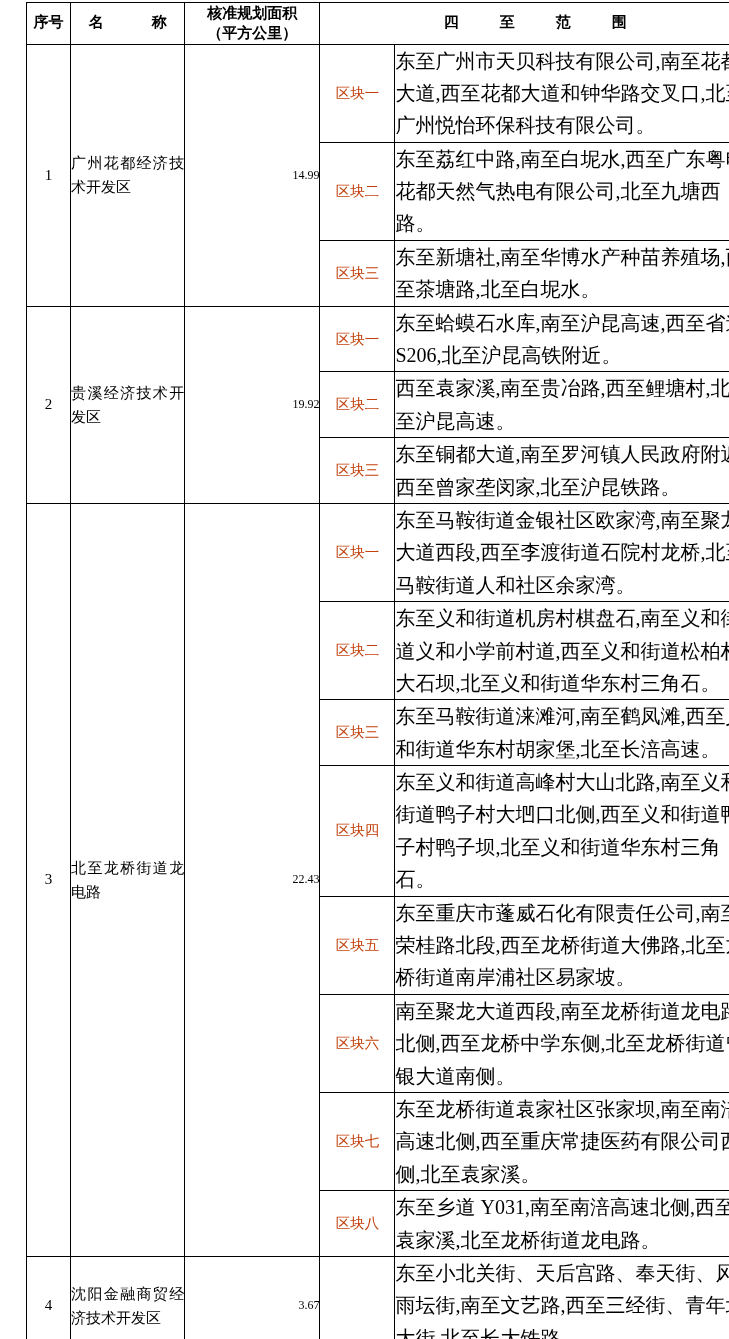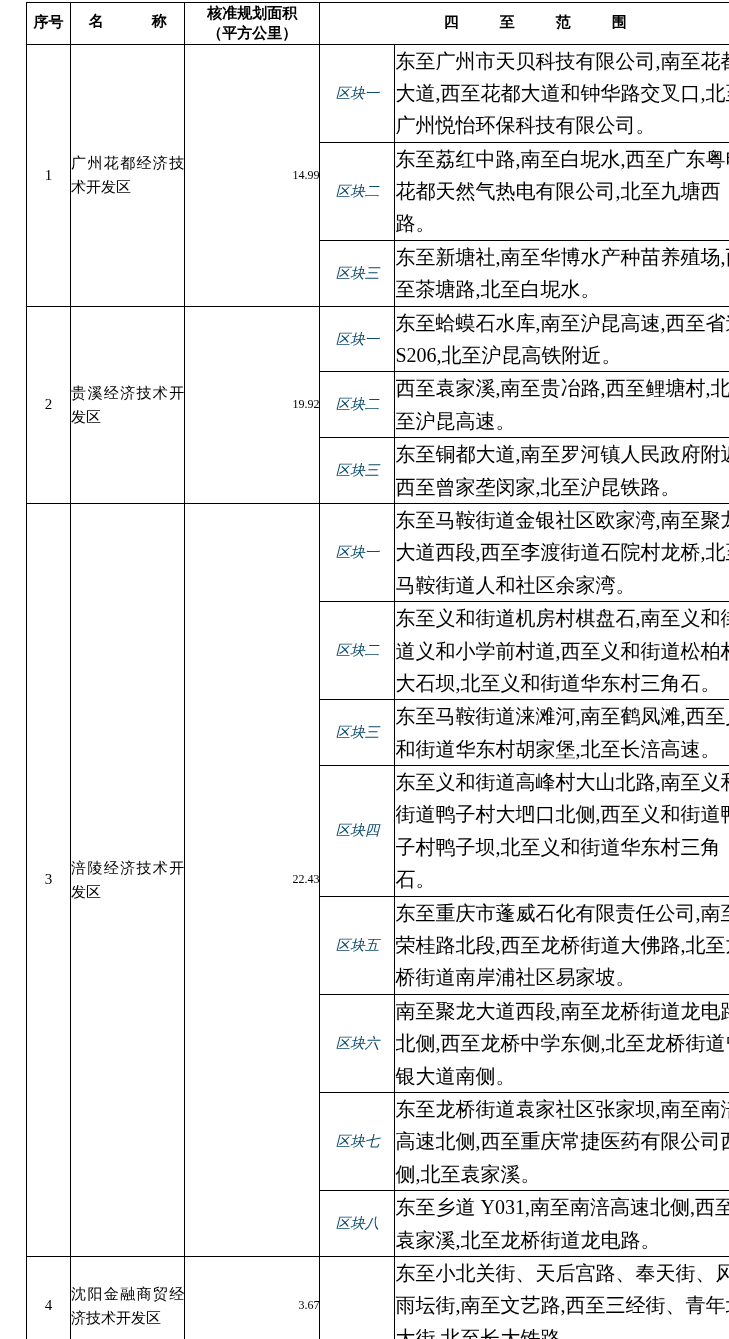--- a/index.html
+++ b/index.html
@@ -40,21 +40,20 @@
     text-align: center;
     font-size: 15px;
     font-weight: bold;
     letter-spacing: 0px;
     line-height: 1.45;
     padding: 6px 2px;
   }
   .hdr-spaced {
     letter-spacing: 6px;
     text-indent: 6px;
-    font-family: Liberation Mono, monospace;
   }
   .hdr-wide {
     letter-spacing: 13px;
     text-indent: 13px;
   }
   .hdr-two-line {
     line-height: 1.35;
   }
 
   
@@ -74,22 +73,21 @@
   }
   .area {
     text-align: right;
     font-size: 12px;
     vertical-align: middle;
   }
   .block {
     text-align: center;
     font-size: 14.5px;
     vertical-align: middle;
-    color: #0c4a6e;
-    font-style: italic;
+    color: #c2410c;
   }
   .range {
     font-size: 20px;
     line-height: 1.62;
     padding: 7px 8px 7px 7px;
     text-align: left;
     vertical-align: middle;
     word-break: break-all;
   }
   .range-tall {
@@ -148,21 +146,21 @@
         <td class="block">区块二</td>
         <td class="range">西至袁家溪,南至贵冶路,西至鲤塘村,北至沪昆高速。</td>
       </tr>
       <tr>
         <td class="block">区块三</td>
         <td class="range">东至铜都大道,南至罗河镇人民政府附近,西至曾家垄闵家,北至沪昆铁路。</td>
       </tr>
 
       <tr>
         <td class="idx" rowspan="8">3</td>
-        <td class="name" rowspan="8">涪陵经济技术开发区</td>
+        <td class="name" rowspan="8">北至龙桥街道龙电路</td>
         <td class="area" rowspan="8">22.43</td>
         <td class="block">区块一</td>
         <td class="range">东至马鞍街道金银社区欧家湾,南至聚龙大道西段,西至李渡街道石院村龙桥,北至马鞍街道人和社区余家湾。</td>
       </tr>
       <tr>
         <td class="block">区块二</td>
         <td class="range">东至义和街道机房村棋盘石,南至义和街道义和小学前村道,西至义和街道松柏村大石坝,北至义和街道华东村三角石。</td>
       </tr>
       <tr>
         <td class="block">区块三</td>

